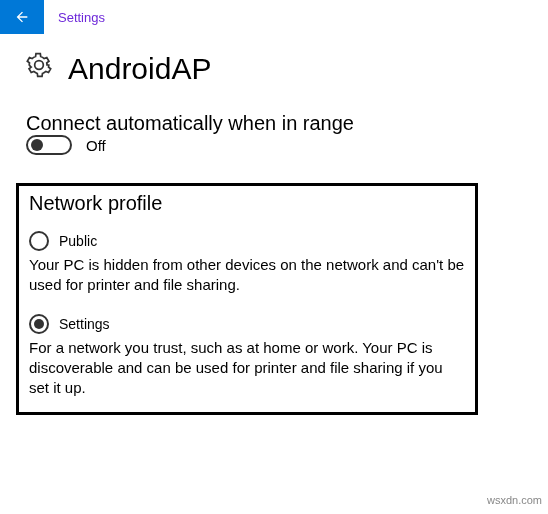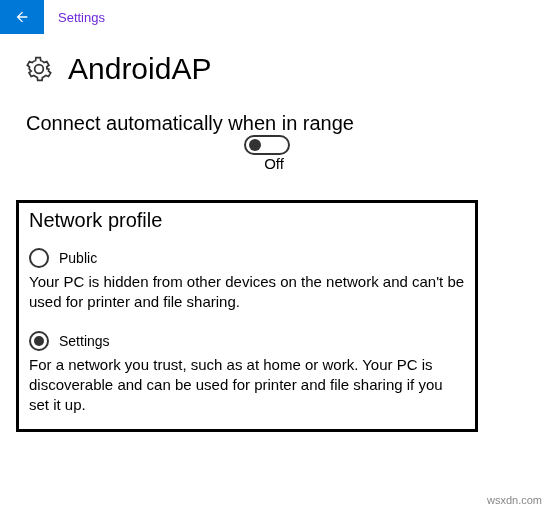--- a/index.html
+++ b/index.html
@@ -27,32 +27,32 @@
     display: flex;
     align-items: center;
     justify-content: center;
     cursor: pointer;
   }
   .back-btn svg { width: 16px; height: 16px; }
   .titlebar-title { margin-left: 14px; color: #6d28d9; }
   .content { padding: 18px 26px 0 26px; }
   .net-header {
     display: flex;
-    align-items: flex-end;
+    align-items: flex-start;
     margin-bottom: 26px;
   }
   .gear { margin-right: 16px; color: #333; }
   .gear svg { width: 26px; height: 26px; }
   .net-name { font-size: 30px; font-weight: 400; }
   .section-title {
     font-size: 20px;
     font-weight: 400;
     margin-bottom: 0;
   }
-  .toggle-row { display: flex; align-items: center; margin-bottom: 28px; flex-direction: column; }
+  .toggle-row { display: flex; align-items: center; margin-bottom: 28px; }
   .toggle {
     width: 46px; height: 20px;
     border: 2px solid #333;
     border-radius: 12px;
     position: relative;
     cursor: pointer;
     margin-right: 14px;
   }
   .toggle .knob {
     width: 12px; height: 12px;

